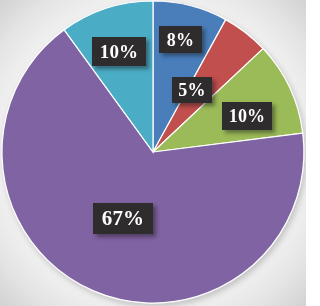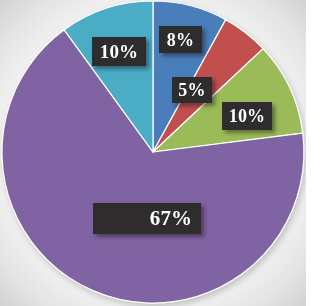--- a/index.html
+++ b/index.html
@@ -67,21 +67,21 @@
     box-shadow: 3px 3px 4px rgba(20,18,22,0.45);
     display: flex;
     align-items: center;
     justify-content: center;
     white-space: nowrap;
   }
 
   .lbl-8   { left: 159px; top: 26px;  width: 43px; height: 27px; font-size: 18px; }
   .lbl-5   { left: 172px; top: 77px;  width: 40px; height: 26px; font-size: 18px; }
   .lbl-10r { left: 222px; top: 102px; width: 50px; height: 28px; font-size: 18px; }
-  .lbl-67  { left: 93px;  top: 203px; width: 60px; height: 31px; font-size: 21px; padding-left: 48px; }
+  .lbl-67  { left: 93px;  top: 203px; width: 60px; height: 31px; font-size: 21px; }
   .lbl-10l { left: 92px;  top: 37px;  width: 54px; height: 29px; font-size: 19px; }
 </style>
 </head>
 <body>
 
 <div id="chart-root">
 
   <div id="bg-vignette"></div>
 
   <div id="pie-wrap">

